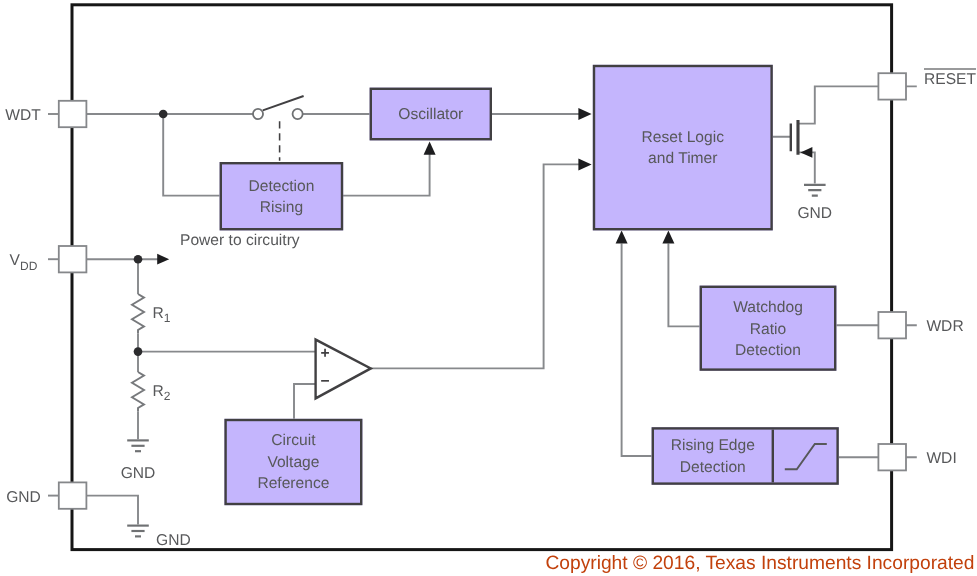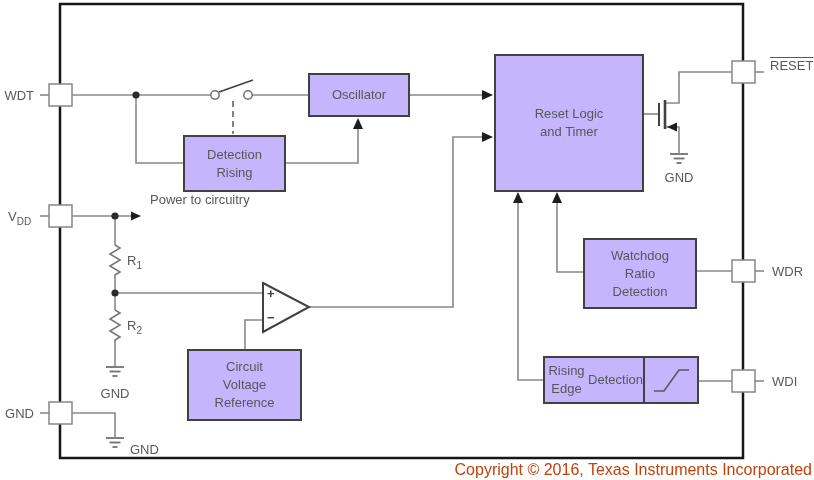--- a/index.html
+++ b/index.html
@@ -14,21 +14,21 @@
     color:#57585a;font-size:13px;line-height:18px;text-align:center;box-sizing:border-box;
   }
   .lbl{
     position:absolute;z-index:3;color:#57585a;font-size:13px;line-height:15px;white-space:nowrap;
   }
   .lbl sub{font-size:10px;}
   .right-align{text-align:right;}
   .overline{text-decoration:overline;}
   .cmp-sign{position:absolute;z-index:3;color:#414042;font-size:13px;font-weight:bold;line-height:12px;}
   #rising-edge-block{flex-direction:row;padding:0;}
-  #rising-edge-text{flex:0 0 98px;display:flex;flex-direction:row;align-items:center;justify-content:center;height:100%;text-align:center;}
+  #rising-edge-text{flex:0 0 98px;display:flex;flex-direction:column;align-items:center;justify-content:center;height:100%;text-align:center;}
   #rising-edge-iconcell{flex:1;border-left:2px solid #414042;height:100%;display:flex;align-items:center;justify-content:center;}
   #copyright{
     position:absolute;z-index:3;right:2px;top:461px;font-size:16px;color:#c2410c;white-space:nowrap;
   }
 </style>
 </head>
 <body>
 
 <div id="stage">
 

